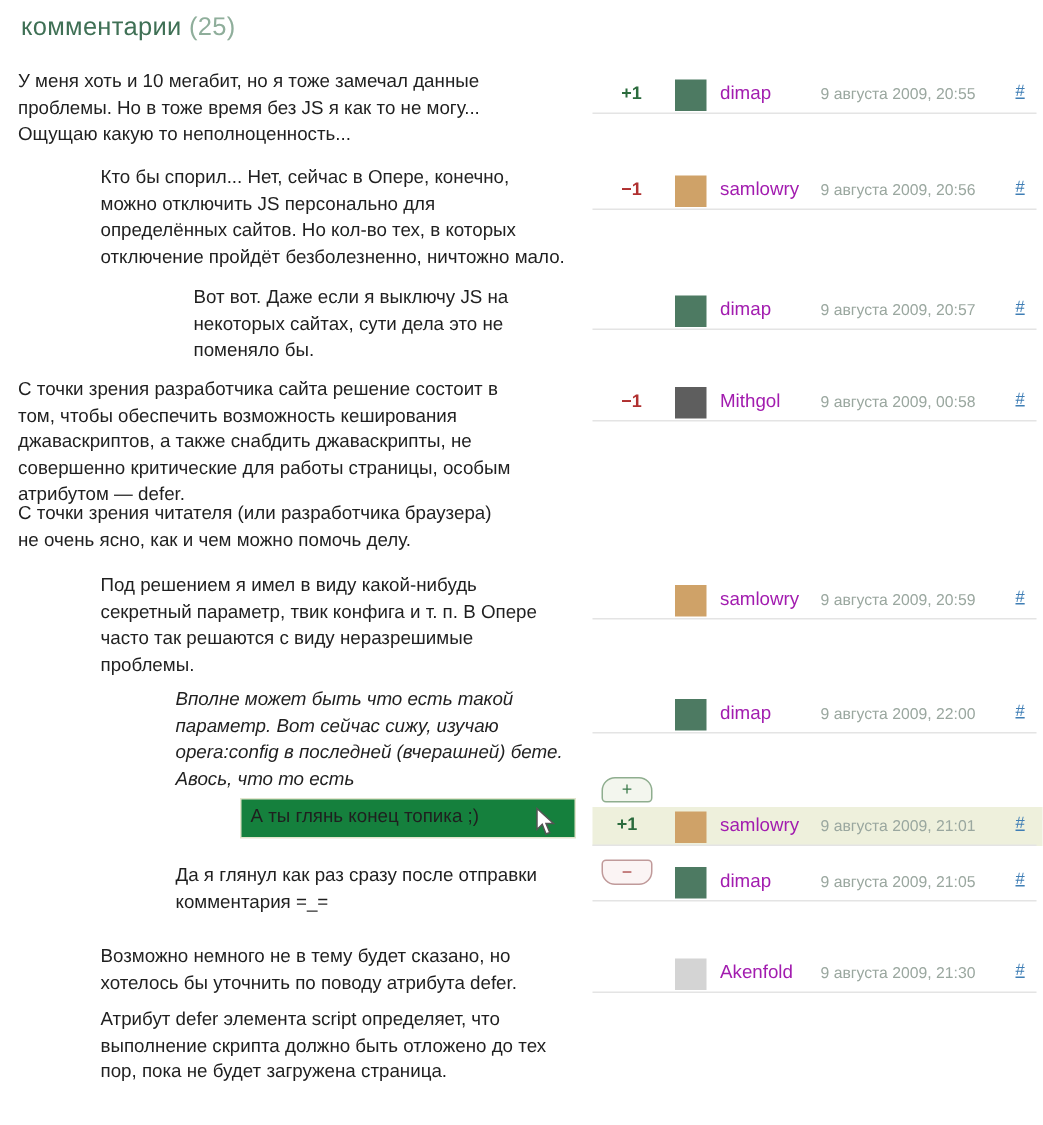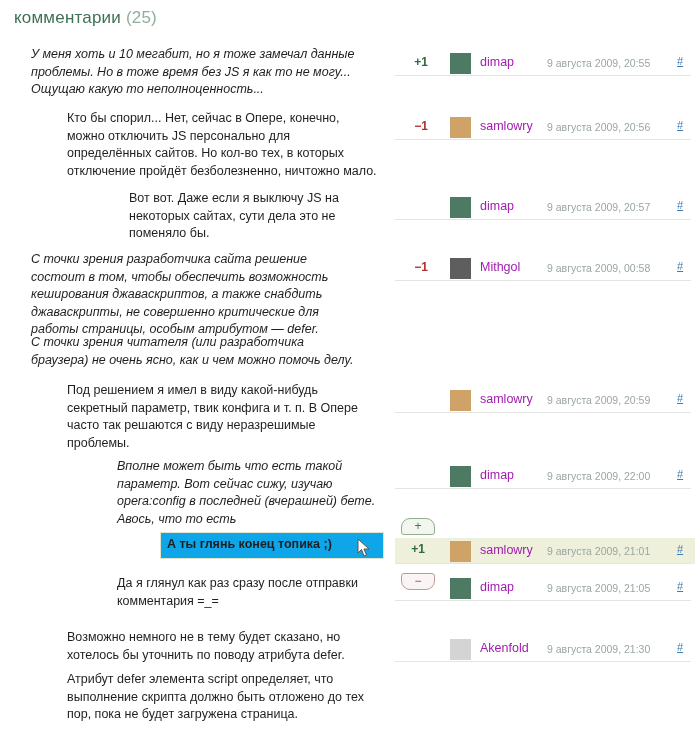--- a/index.html
+++ b/index.html
@@ -41,30 +41,29 @@
     top: 38px;
     width: 395px;
   }
   .comment-body {
     position: absolute;
     font-size: 12.5px;
     line-height: 17.5px;
     color: #1f1f1f;
     width: 330px;
   }
-  .comment-body.lvl0 { left: 31px; font-style: italic; }
+  .comment-body.lvl0 { left: 12px; }
   .comment-body.lvl1 { left: 67px; width: 310px; }
   .comment-body.lvl2 { left: 117px; width: 260px; }
   .comment-body.highlight {
-    background: #0ea5e9;
+    background: #15803d;
     padding: 3px 6px 4px 6px;
     left: 161px;
     width: 210px;
     box-shadow: 0 0 0 1px #e2e5cd;
-    font-weight: bold;
   }
   
   .meta-col {
     position: absolute;
     left: 395px;
     top: 38px;
     width: 300px;
   }
   .meta-row {
     position: absolute;

